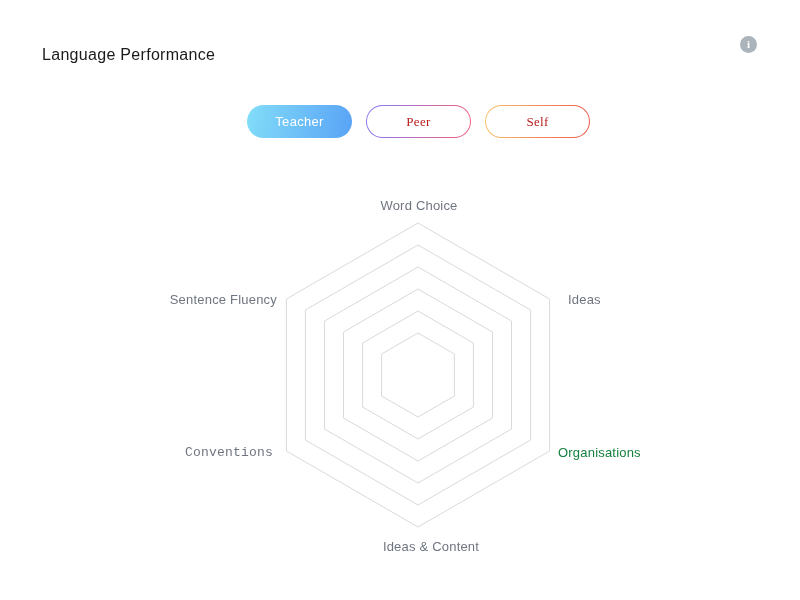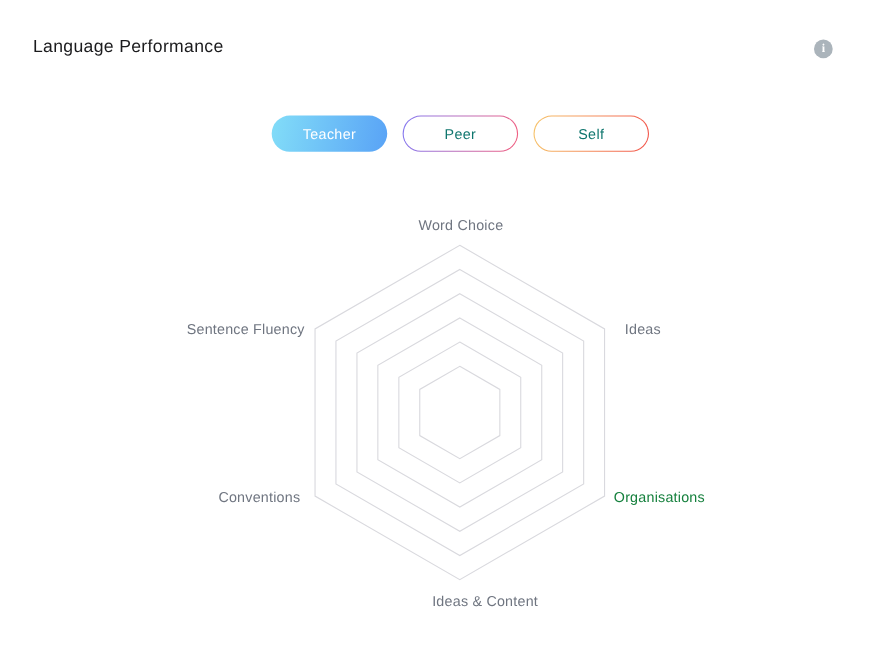--- a/index.html
+++ b/index.html
@@ -9,21 +9,21 @@
     position: relative;
     background: #ffffff;
     overflow: hidden;
     font-family: "Liberation Sans", sans-serif;
   }
 
   
   .page-title {
     position: absolute;
     left: 30px; top: 34px;
-    margin: 0;
+    margin: 12px;
     font-size: 16px;
     font-weight: 500;
     letter-spacing: .3px;
     color: #1b1b1d;
   }
   .info-btn {
     position: absolute;
     left: 740px; top: 36px;
     width: 17px; height: 17px;
     border-radius: 50%;
@@ -59,24 +59,25 @@
     display: flex;
     align-items: center;
     justify-content: center;
   }
   .pill.solid { color: #ffffff; }
   .pill.outline { padding: 1px; background: #fff; }
   .pill.outline .pill-inner {
     width: 100%; height: 100%;
     border-radius: 16px;
     background: #ffffff;
-    color: #0f766e;
+    color: #b91c1c;
     display: flex;
     align-items: center;
     justify-content: center;
+    font-family: Liberation Serif, serif;
   }
 
   
   .chart-area { position: absolute; left: 0; top: 0; width: 800px; height: 564px; }
   .chart-area svg { position: absolute; left: 0; top: 0; }
   .axis-labels span {
     position: absolute;
     font-size: 13px;
     letter-spacing: .2px;
     white-space: nowrap;
@@ -107,17 +108,17 @@
       <polygon points="418.0,311.0 473.4,343.0 473.4,407.0 418.0,439.0 362.6,407.0 362.6,343.0" fill="none" stroke="#d9d9de" stroke-width="1"></polygon>
       <polygon points="418.0,289.0 492.5,332.0 492.5,418.0 418.0,461.0 343.5,418.0 343.5,332.0" fill="none" stroke="#d9d9de" stroke-width="1"></polygon>
       <polygon points="418.0,267.0 511.5,321.0 511.5,429.0 418.0,483.0 324.5,429.0 324.5,321.0" fill="none" stroke="#d9d9de" stroke-width="1"></polygon>
       <polygon points="418.0,245.0 530.6,310.0 530.6,440.0 418.0,505.0 305.4,440.0 305.4,310.0" fill="none" stroke="#d9d9de" stroke-width="1"></polygon>
       <polygon points="418.0,223.0 549.6,299.0 549.6,451.0 418.0,527.0 286.4,451.0 286.4,299.0" fill="none" stroke="#d9d9de" stroke-width="1"></polygon>
     </svg>
   <div class="axis-labels" id="axis-labels">
       <span style="left: 419px; top: 205px; color: rgb(111, 117, 128); transform: translate(-50%, -50%);">Word Choice</span>
       <span style="left: 568px; top: 299px; color: rgb(111, 117, 128); transform: translate(0px, -50%);">Ideas</span>
       <span style="left: 558px; top: 452px; color: #15803d; transform: translate(0px, -50%);">Organisations</span>
-      <span style="left: 441px; top: 546px; color: rgb(111, 117, 128); transform: translate(-50%, -50%);">Ideas &amp; Content</span>
-      <span style="left: 273px; top: 452px; color: rgb(111, 117, 128); transform: translate(-100%, -50%);">Conventions</span>
+      <span style="left: 431px; top: 546px; color: rgb(111, 117, 128); transform: translate(-50%, -50%);">Ideas &amp; Content</span>
+      <span style="left: 273px; top: 452px; color: rgb(111, 117, 128); transform: translate(-100%, -50%); font-family: Liberation Mono, monospace;">Conventions</span>
       <span style="left: 277px; top: 299px; color: rgb(111, 117, 128); transform: translate(-100%, -50%);">Sentence Fluency</span>
     </div>
 </div>
 
 </body></html>

